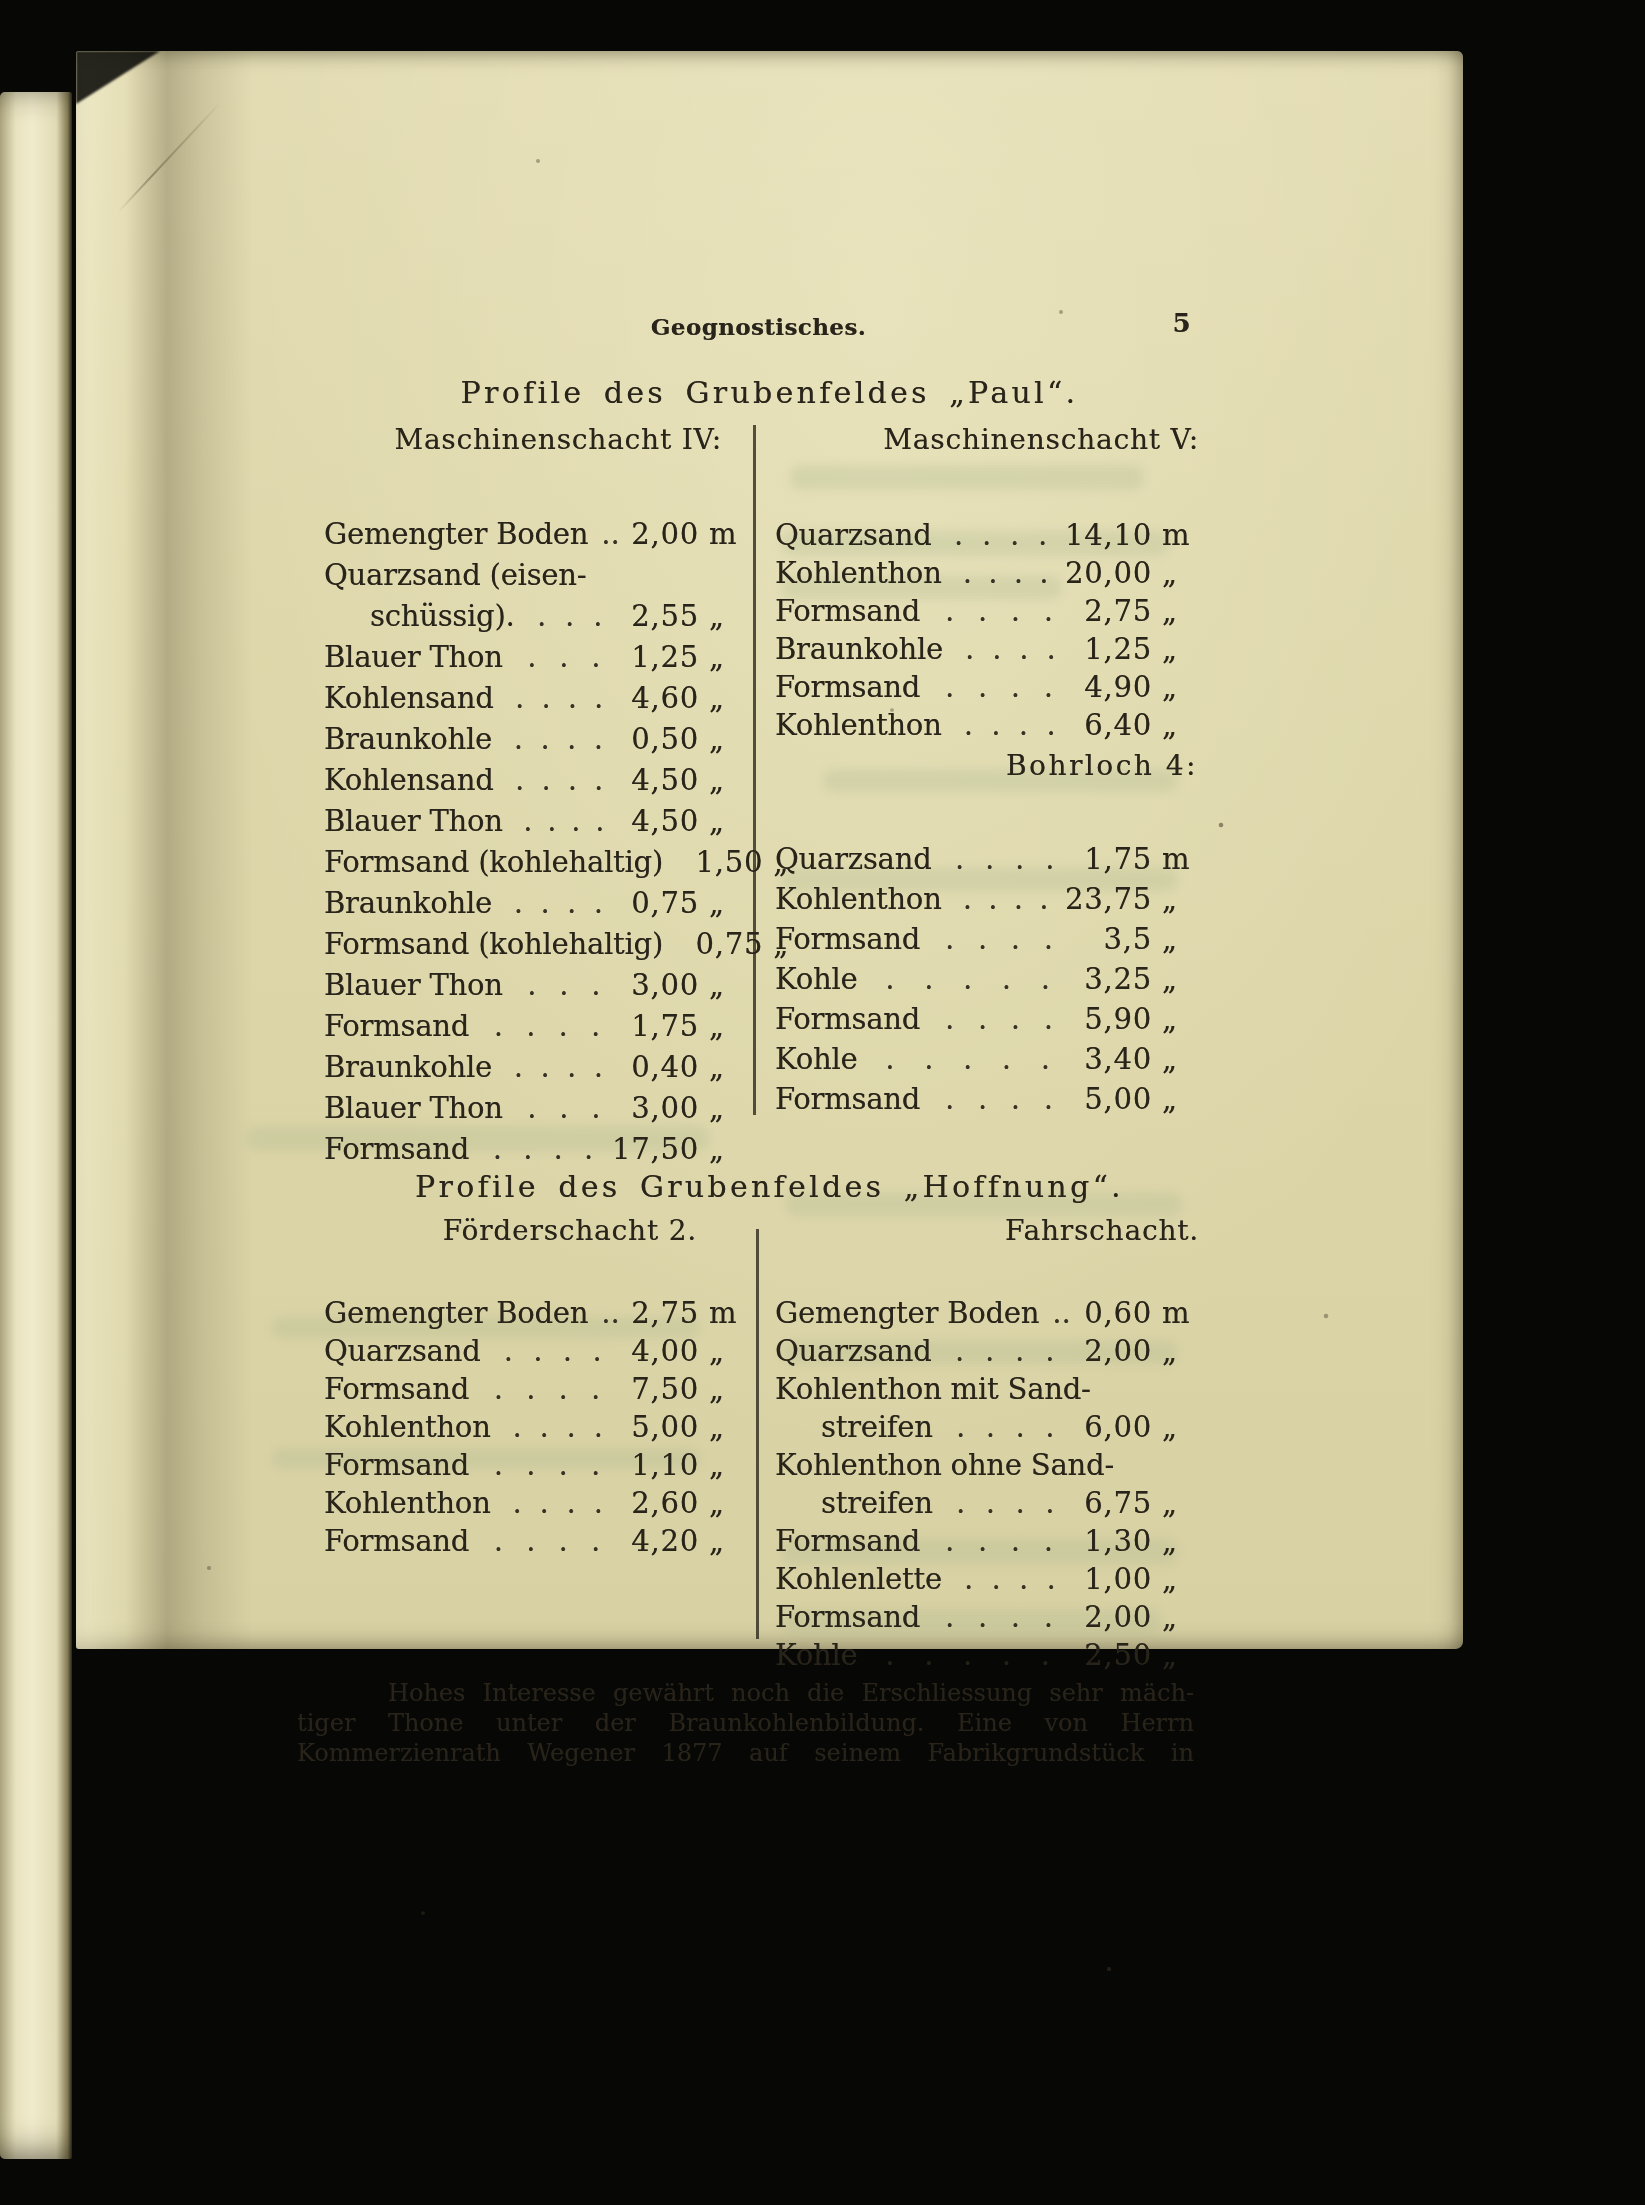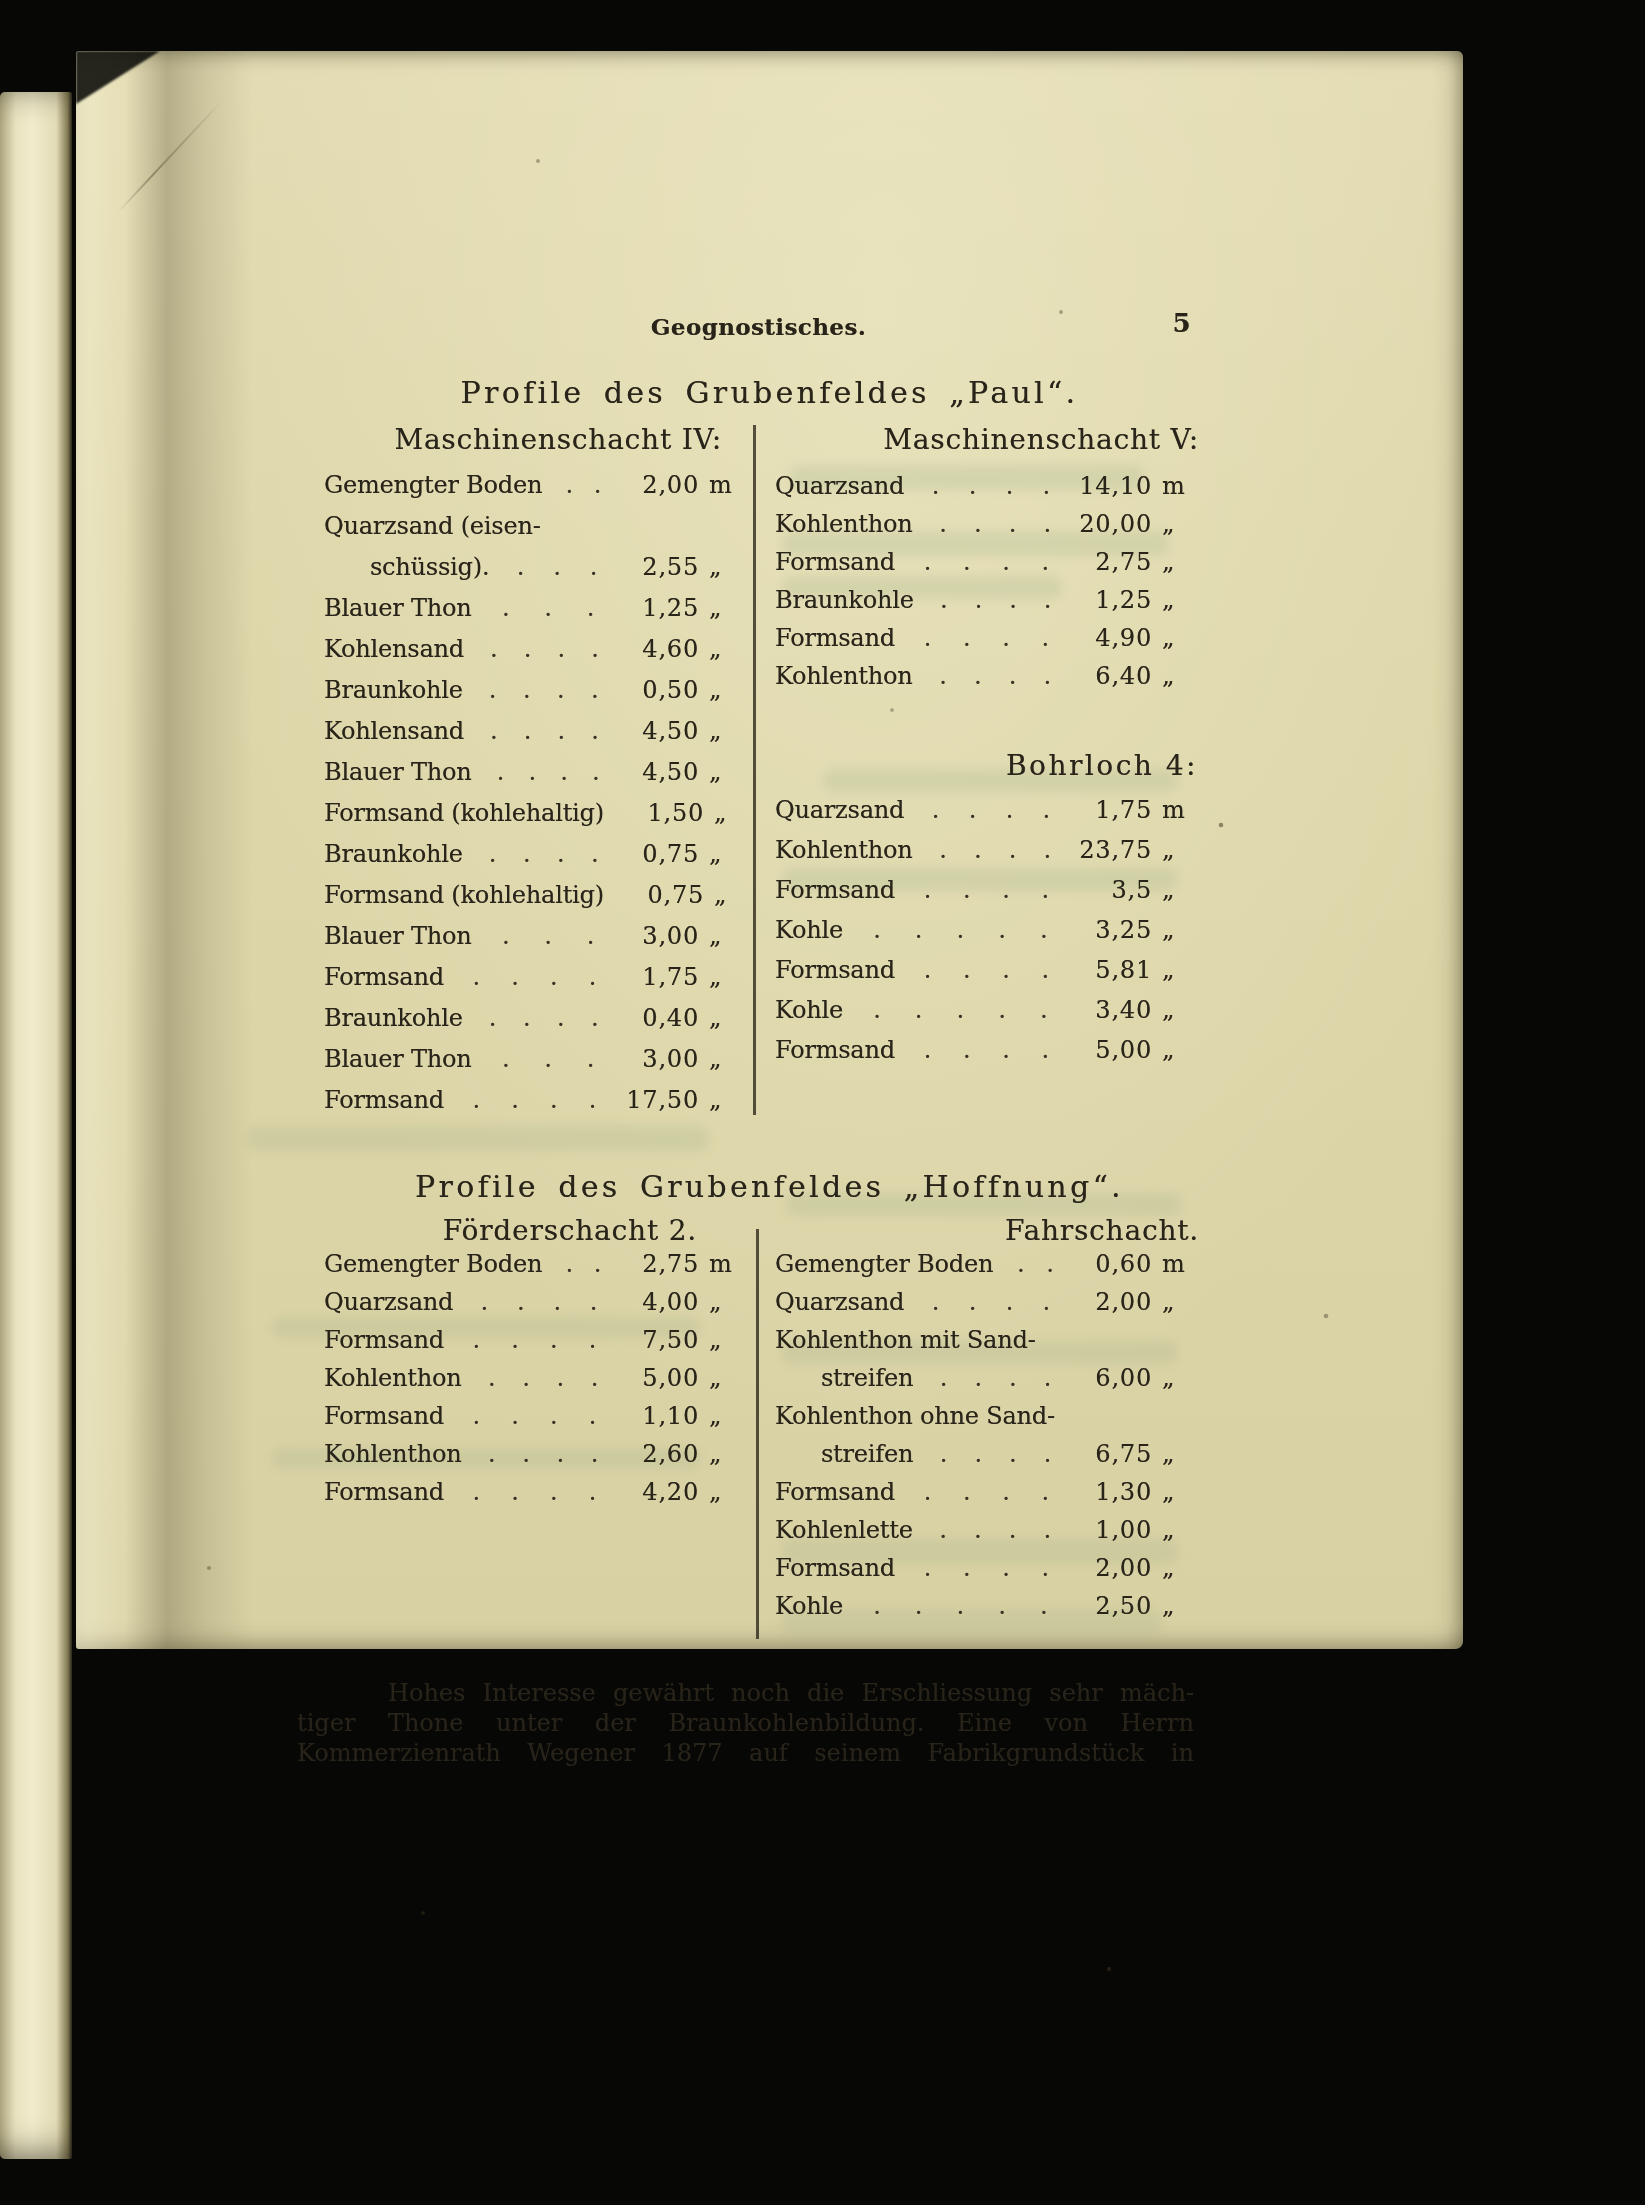--- a/index.html
+++ b/index.html
@@ -40,21 +40,21 @@
   .tx{position:absolute;text-shadow:0.2px 0.2px 0.4px rgba(38,33,24,.55);}
   .running-head{left:189px;top:262px;width:987px;text-align:center;font-size:23px;
     font-weight:600;letter-spacing:0.4px;}
   .page-num{left:1085px;top:257px;width:41px;text-align:center;font-size:26px;font-weight:600;}
   .sec-title{width:987px;left:200px;text-align:center;font-size:30px;letter-spacing:3.3px;word-spacing:6.6px;}
   #title1{top:324px;} #title2{top:1118px;}
   .subhead{text-align:right;font-size:28px;letter-spacing:0.8px;}
   #sh1a{left:235px;top:372px;width:411px;} #sh1b{left:699px;top:372px;width:424px;}
   #sh2a{left:210px;top:1163px;width:411px;} #sh2b{left:699px;top:1163px;width:424px;}
   #bohrloch{left:699px;top:698px;width:423px;text-align:right;font-size:28px;letter-spacing:2.5px;}
-  .rows{position:absolute;font-size:24px;}
+  .rows{position:absolute;font-size:29px;margin-top:46px;}
   #s1c1{left:248px;top:420px;width:421px;--rh:41px;}
   #s1c2a{left:699px;top:421px;width:423px;--rh:38px;}
   #s1c2b{left:699px;top:745px;width:423px;--rh:40px;}
   #s2c1{left:248px;top:1199px;width:421px;--rh:38px;}
   #s2c2{left:699px;top:1199px;width:423px;--rh:38px;}
   .row{display:flex;align-items:baseline;height:var(--rh);}
   .nm{white-space:pre;letter-spacing:-0.2px;flex:0 0 auto;}
   .nm.ind{margin-left:46px;}
   .dots{flex:1 1 auto;display:flex;justify-content:space-around;margin:0 8.2px 0 13px;min-width:0;}
   .dots i{font-style:normal;opacity:.92;}
@@ -369,21 +369,21 @@
           <span class="unit">„</span>
         </div>
         <div class="row">
           <span class="nm">Formsand</span>
           <span class="dots">
             <i>.</i>
             <i>.</i>
             <i>.</i>
             <i>.</i>
           </span>
-          <span class="val">5,81</span>
+          <span class="val">5,90</span>
           <span class="unit">„</span>
         </div>
         <div class="row">
           <span class="nm">Kohle</span>
           <span class="dots">
             <i>.</i>
             <i>.</i>
             <i>.</i>
             <i>.</i>
             <i>.</i>

